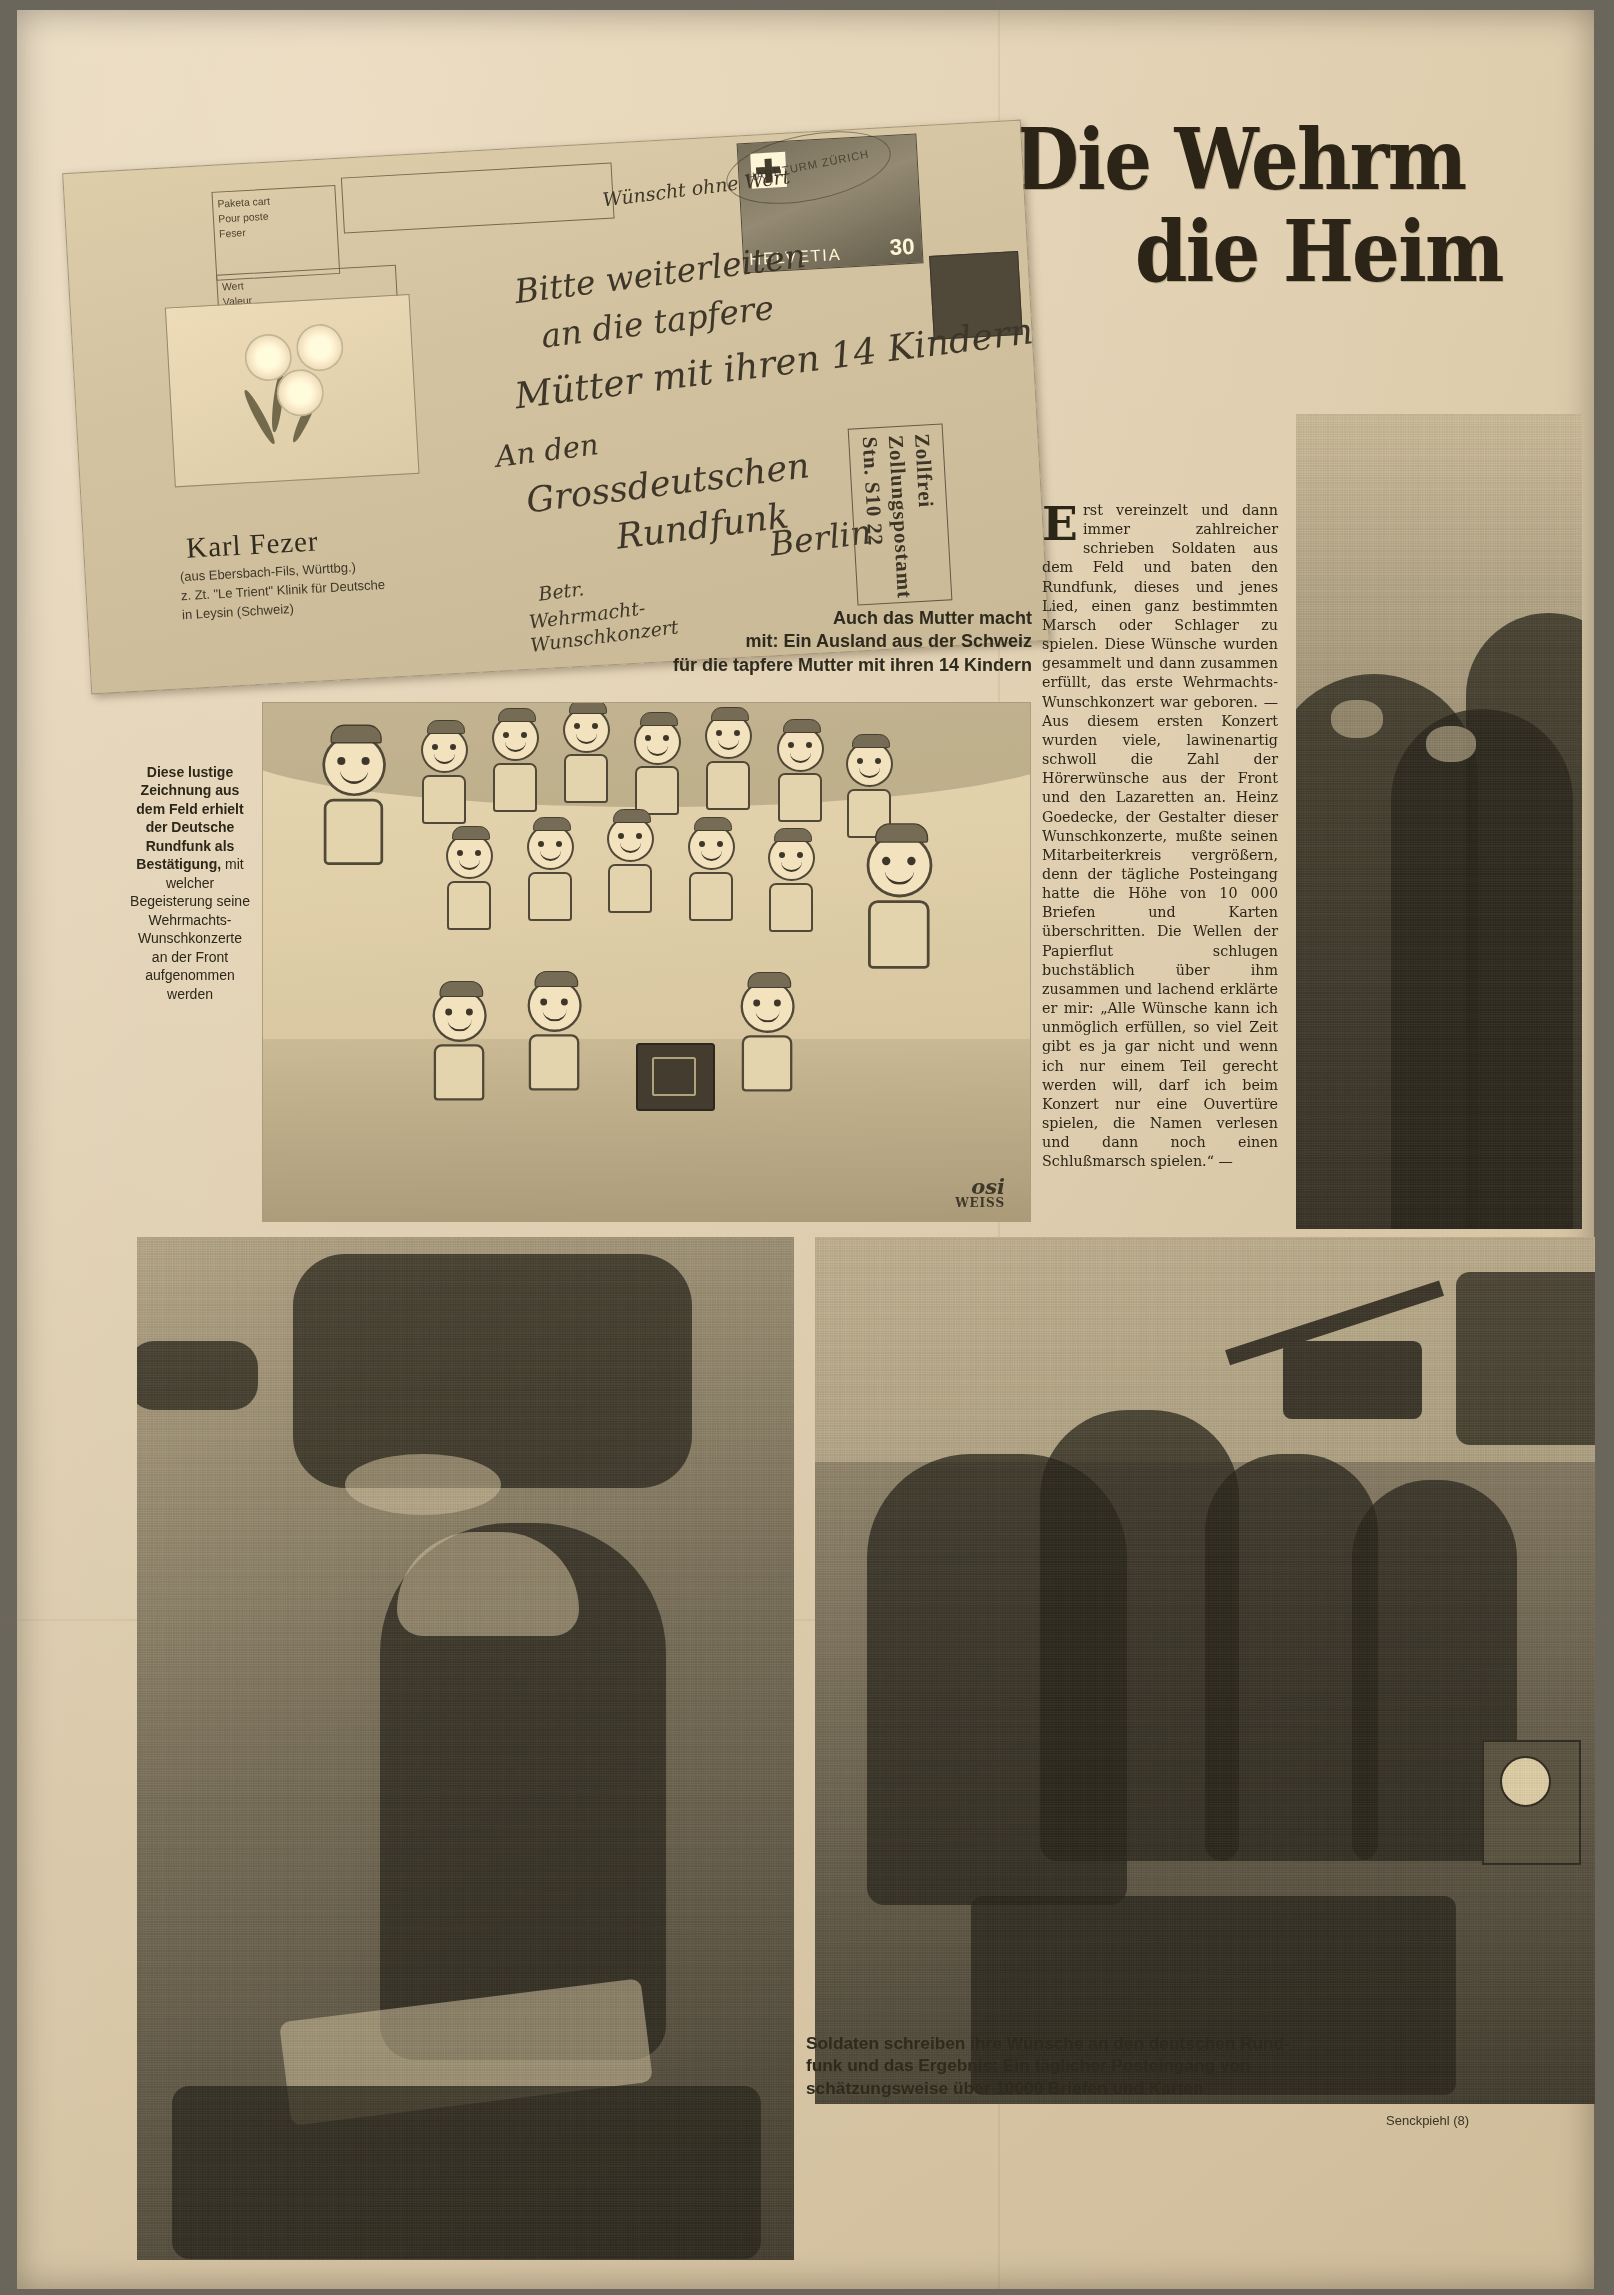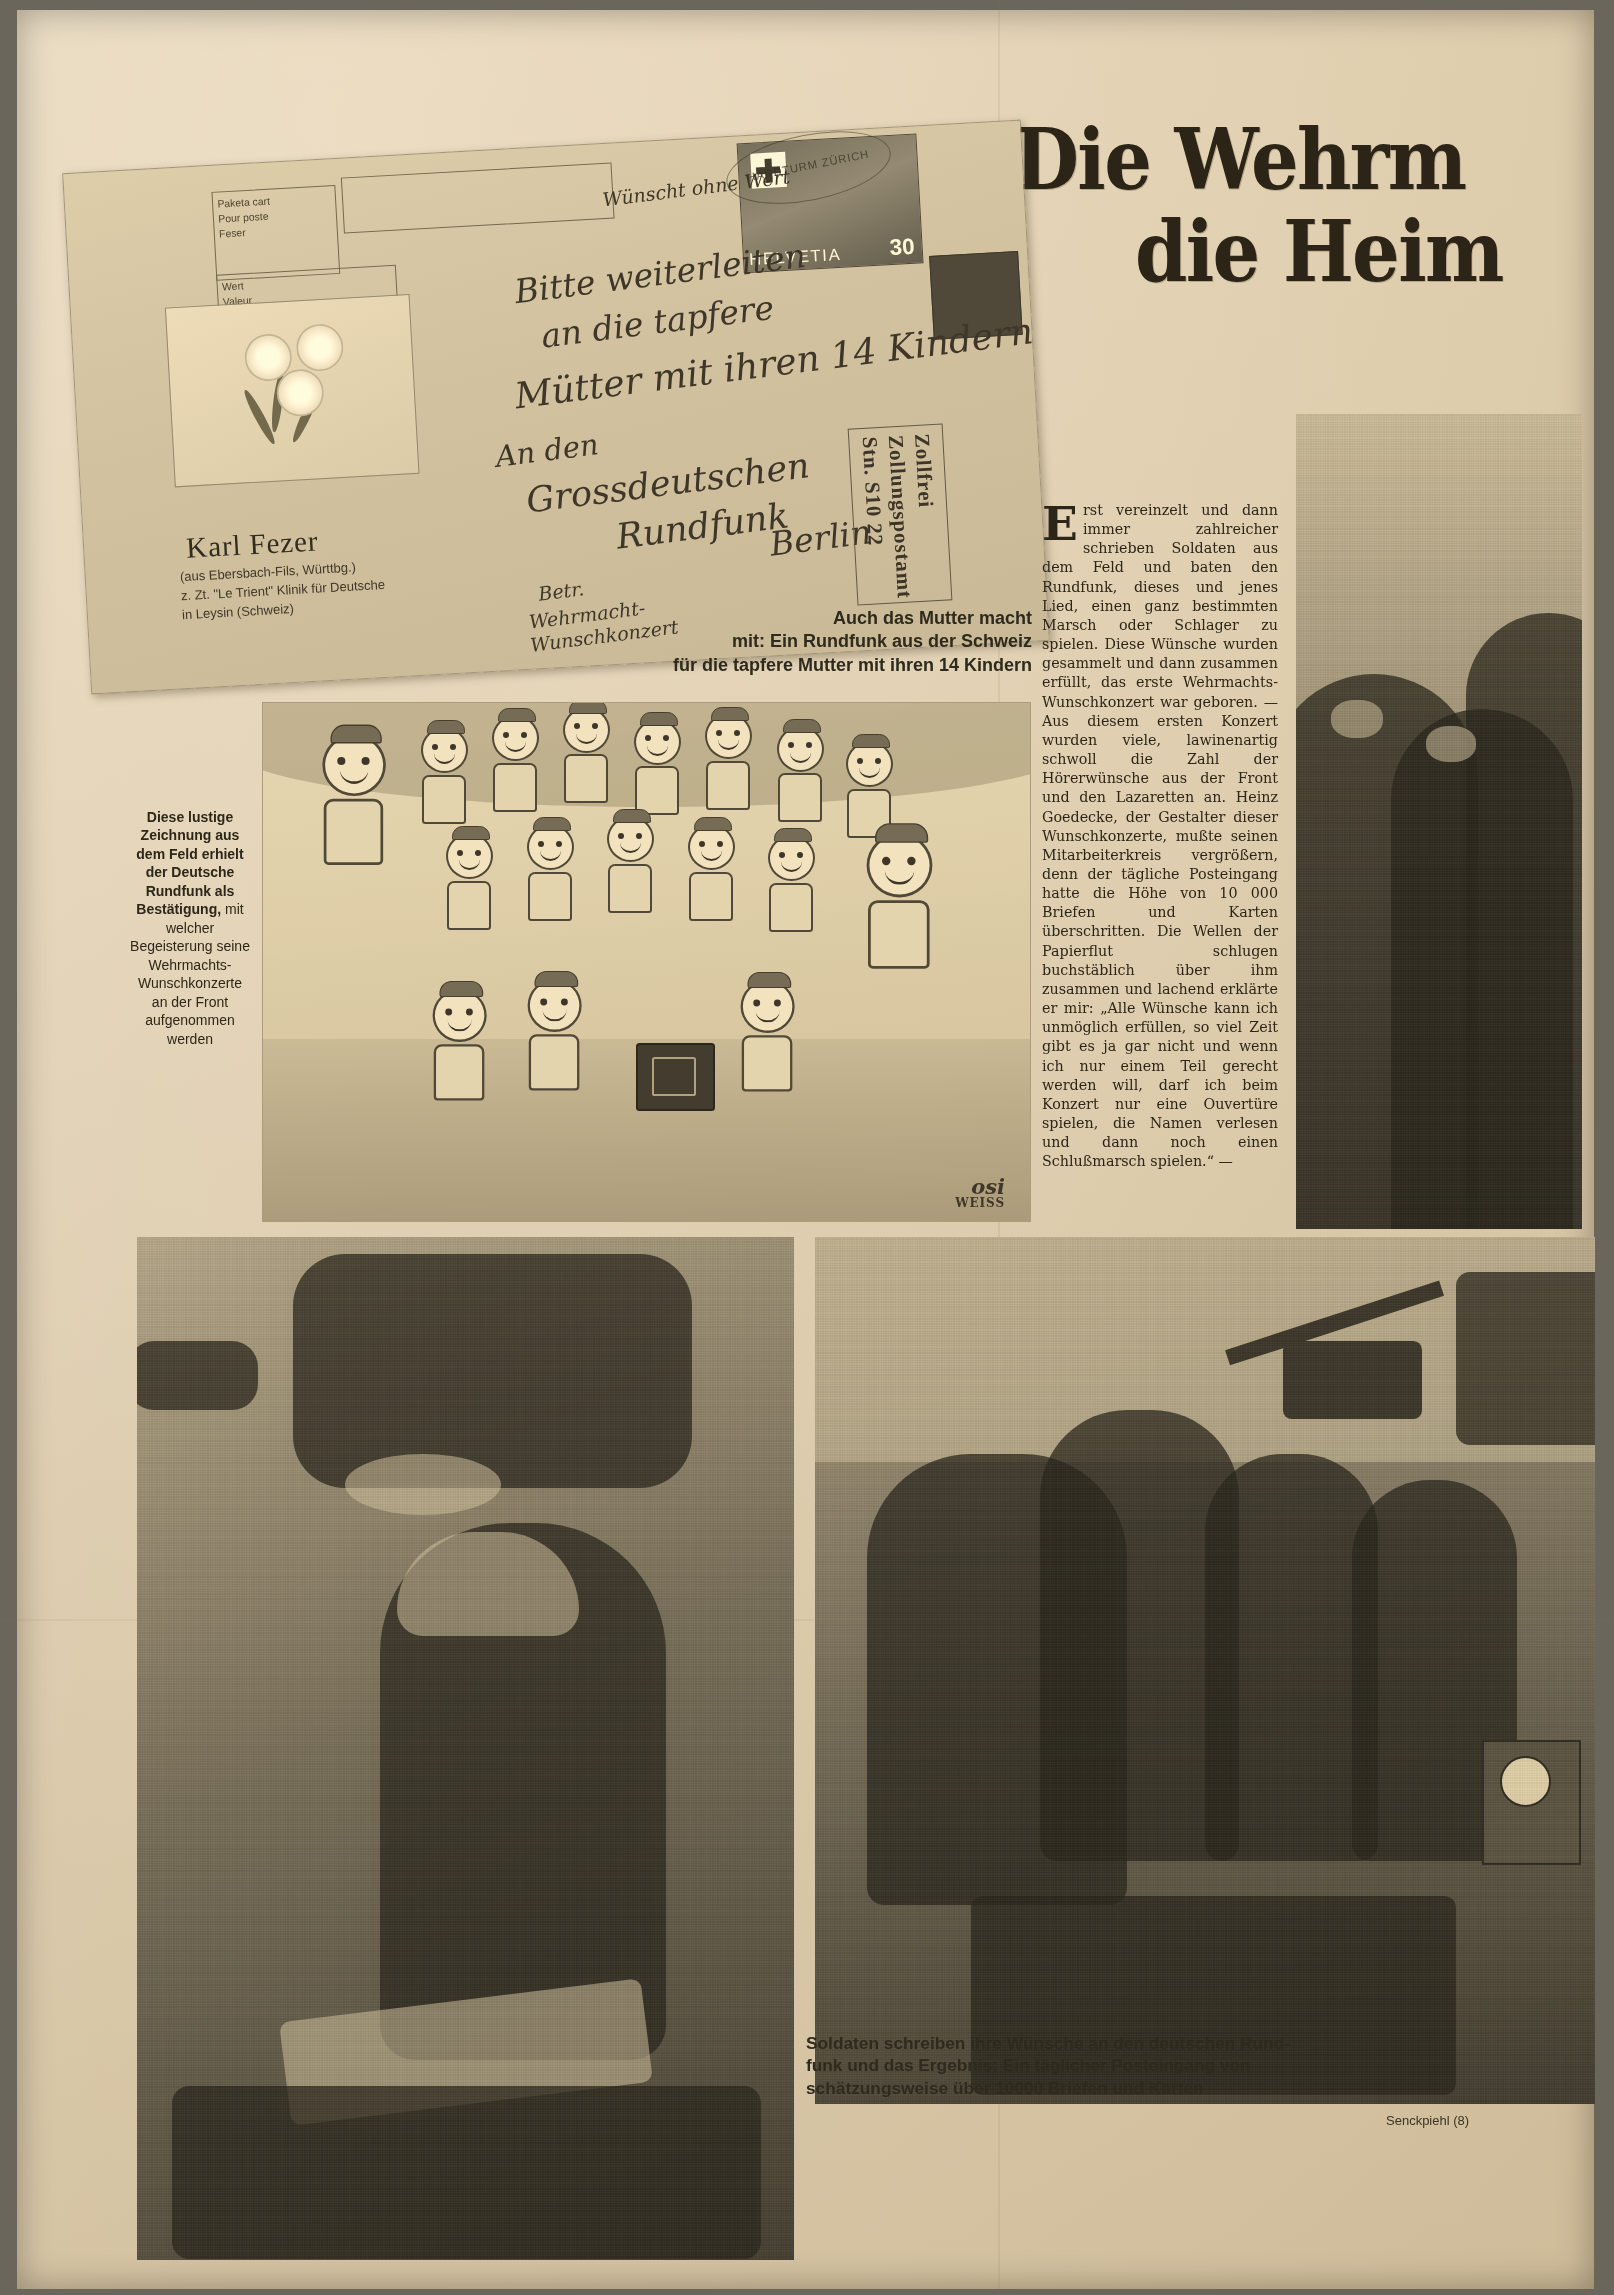--- a/index.html
+++ b/index.html
@@ -327,21 +327,20 @@
   
   .sidenote {
     position: absolute;
     left: 130px; top: 763px;
     width: 120px;
     font-family: "Liberation Sans", sans-serif;
     font-size: 14px;
     line-height: 1.32;
     color: #2d2719;
     text-align: center;
-    margin-top: 45px;
   }
   .sidenote b { font-weight: bold; }
 
   
   .photo-lookout {
     left: 1296px; top: 414px; width: 286px; height: 815px;
     background: linear-gradient(150deg,#9d947e 0%, #7b7361 35%, #4e4a3c 100%);
   }
   .photo-lookout .sky {
     position: absolute; inset: 0;
@@ -445,21 +444,21 @@
         <span>in Leysin (Schweiz)</span>
       </div>
 
       <div class="zollfrei">Zollfrei Zollungspostamt Stn. S10 22</div>
     </div>
     <div class="grain"></div>
   </div>
 
   <div class="caption right" style="left:529px; top:607px; width:503px; font-size:18px;">
     <div>Auch das Mutter macht</div>
-    <div>mit: Ein Rundfunk aus der Schweiz</div>
+    <div>mit: Ein Ausland aus der Schweiz</div>
     <div>für die tapfere Mutter mit ihren 14 Kindern</div>
   </div>
 
   <div class="cartoon">
     <div class="hill"></div>
     <div class="ground"></div>
 
     <div class="toon" style="left:54px; top:31px; transform:scale(1.35); transform-origin:top left;">
       <div class="head">
           <div class="cap"></div>

